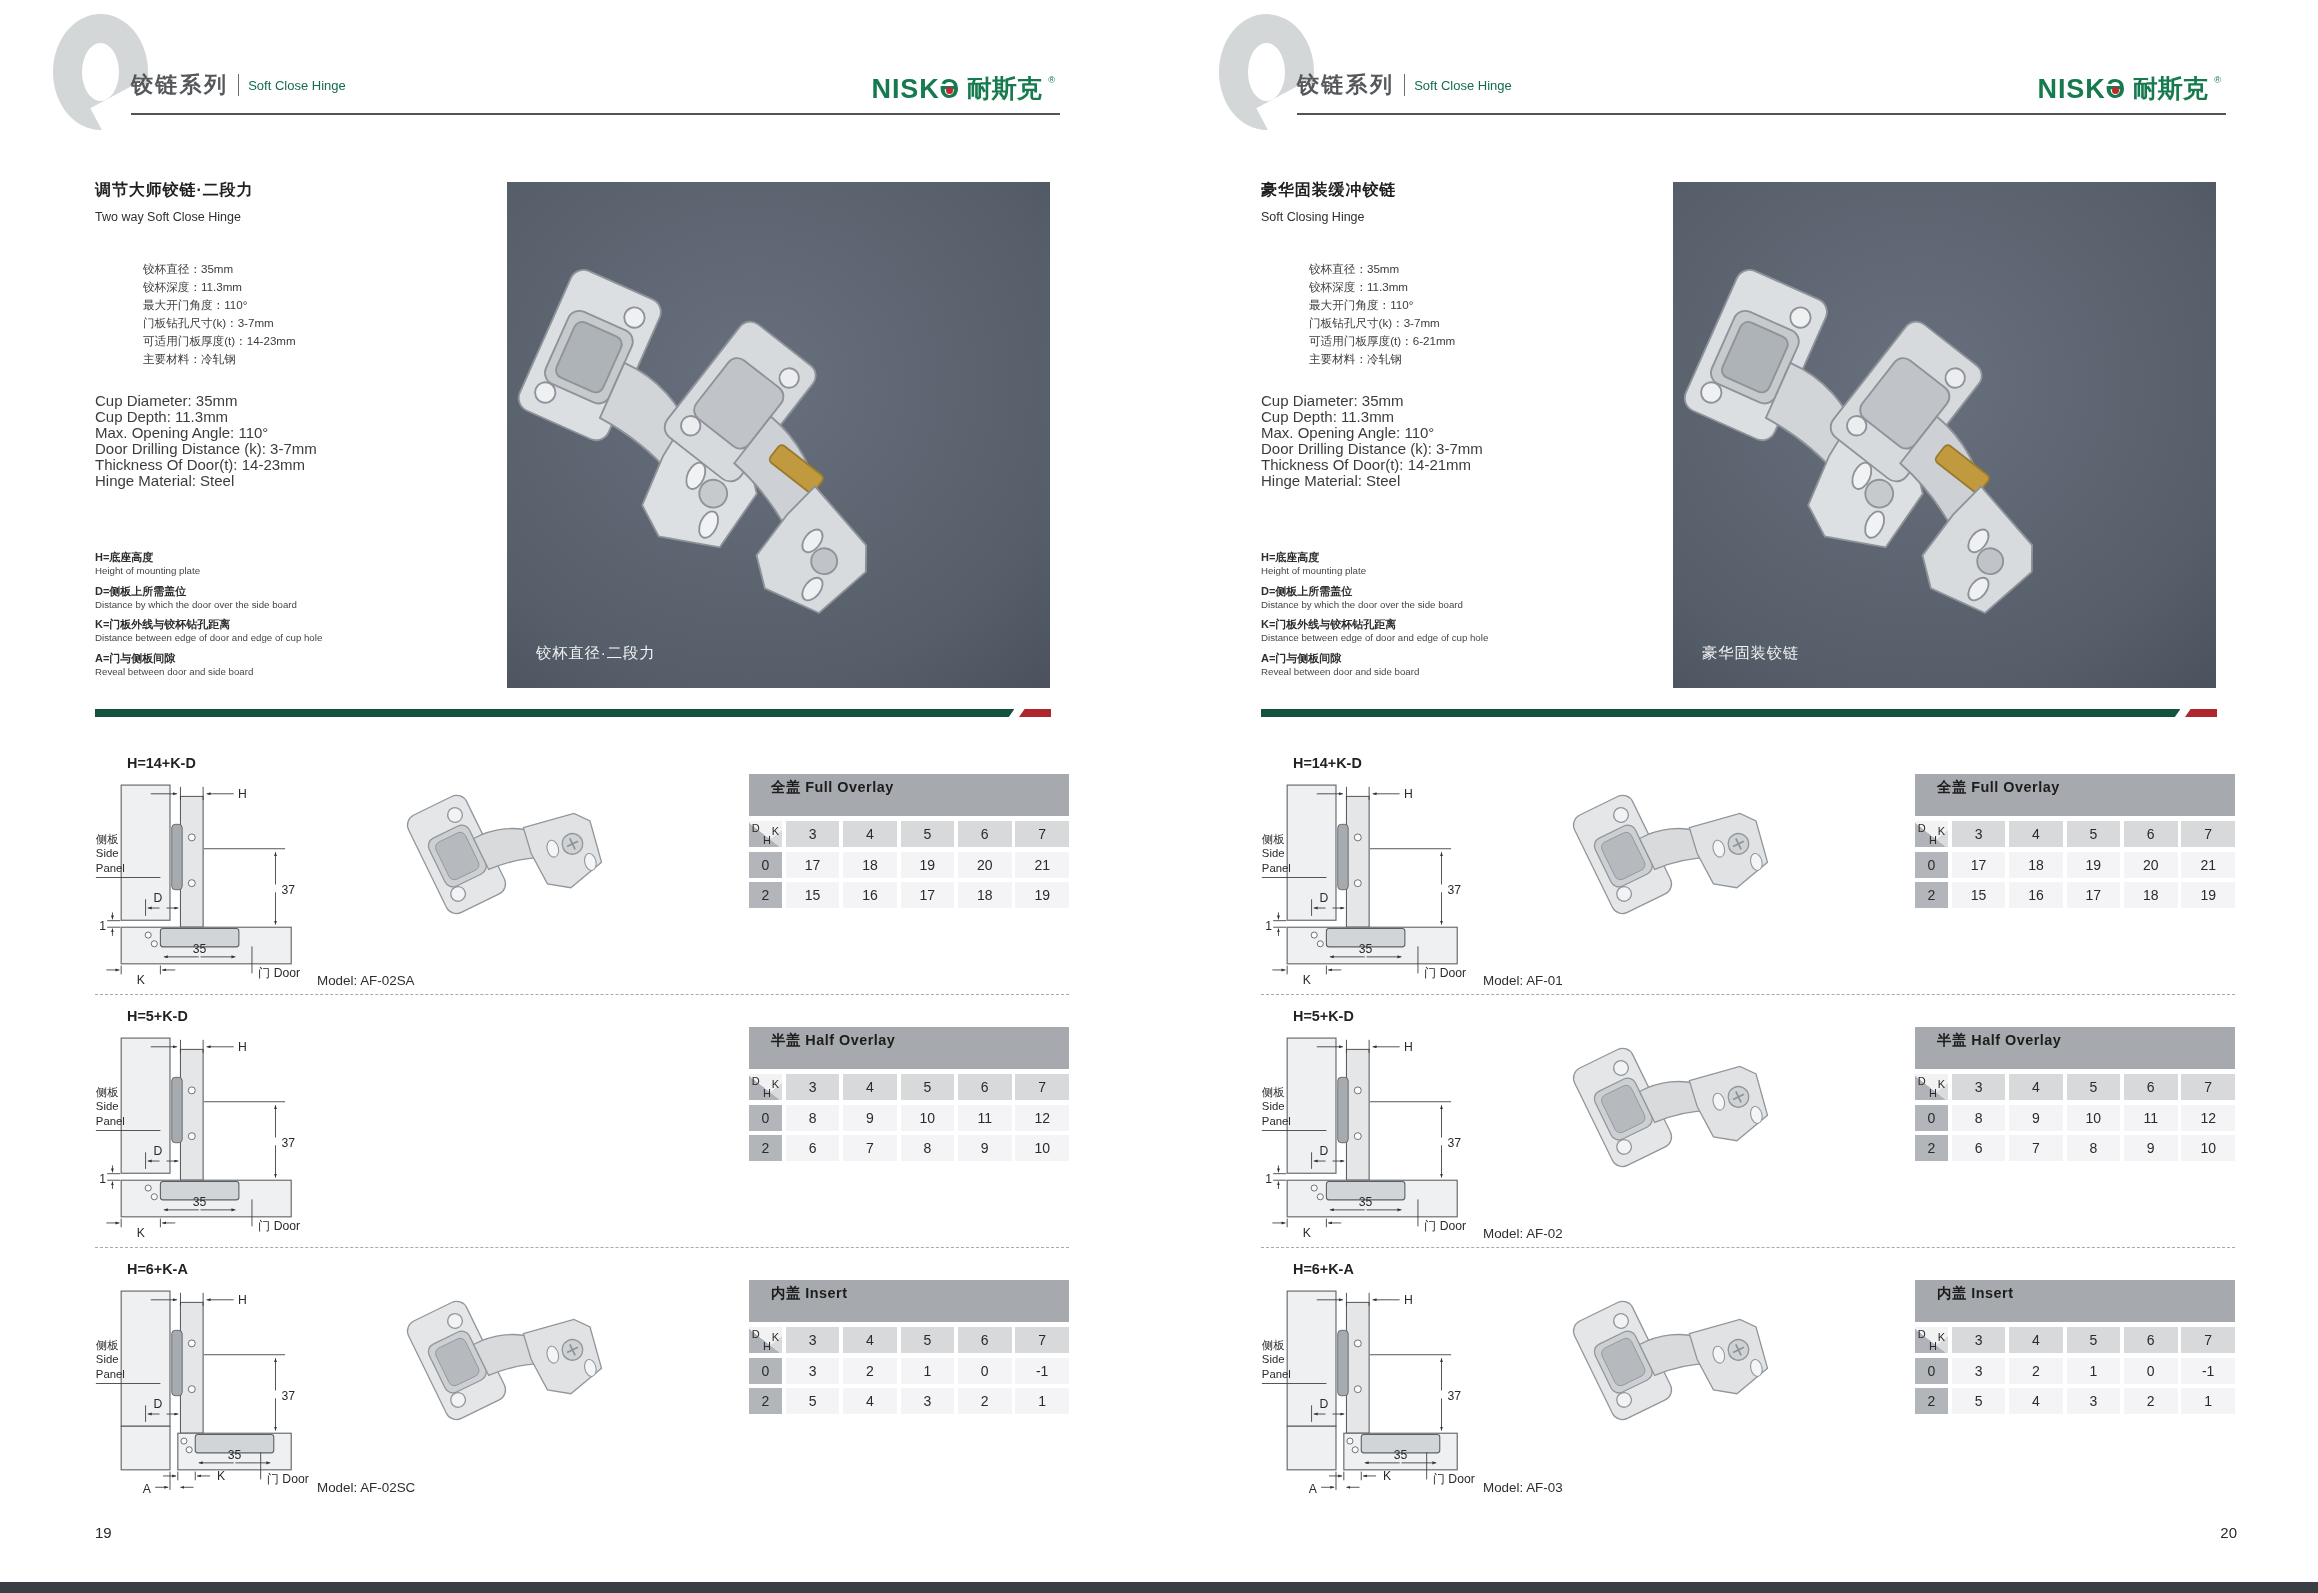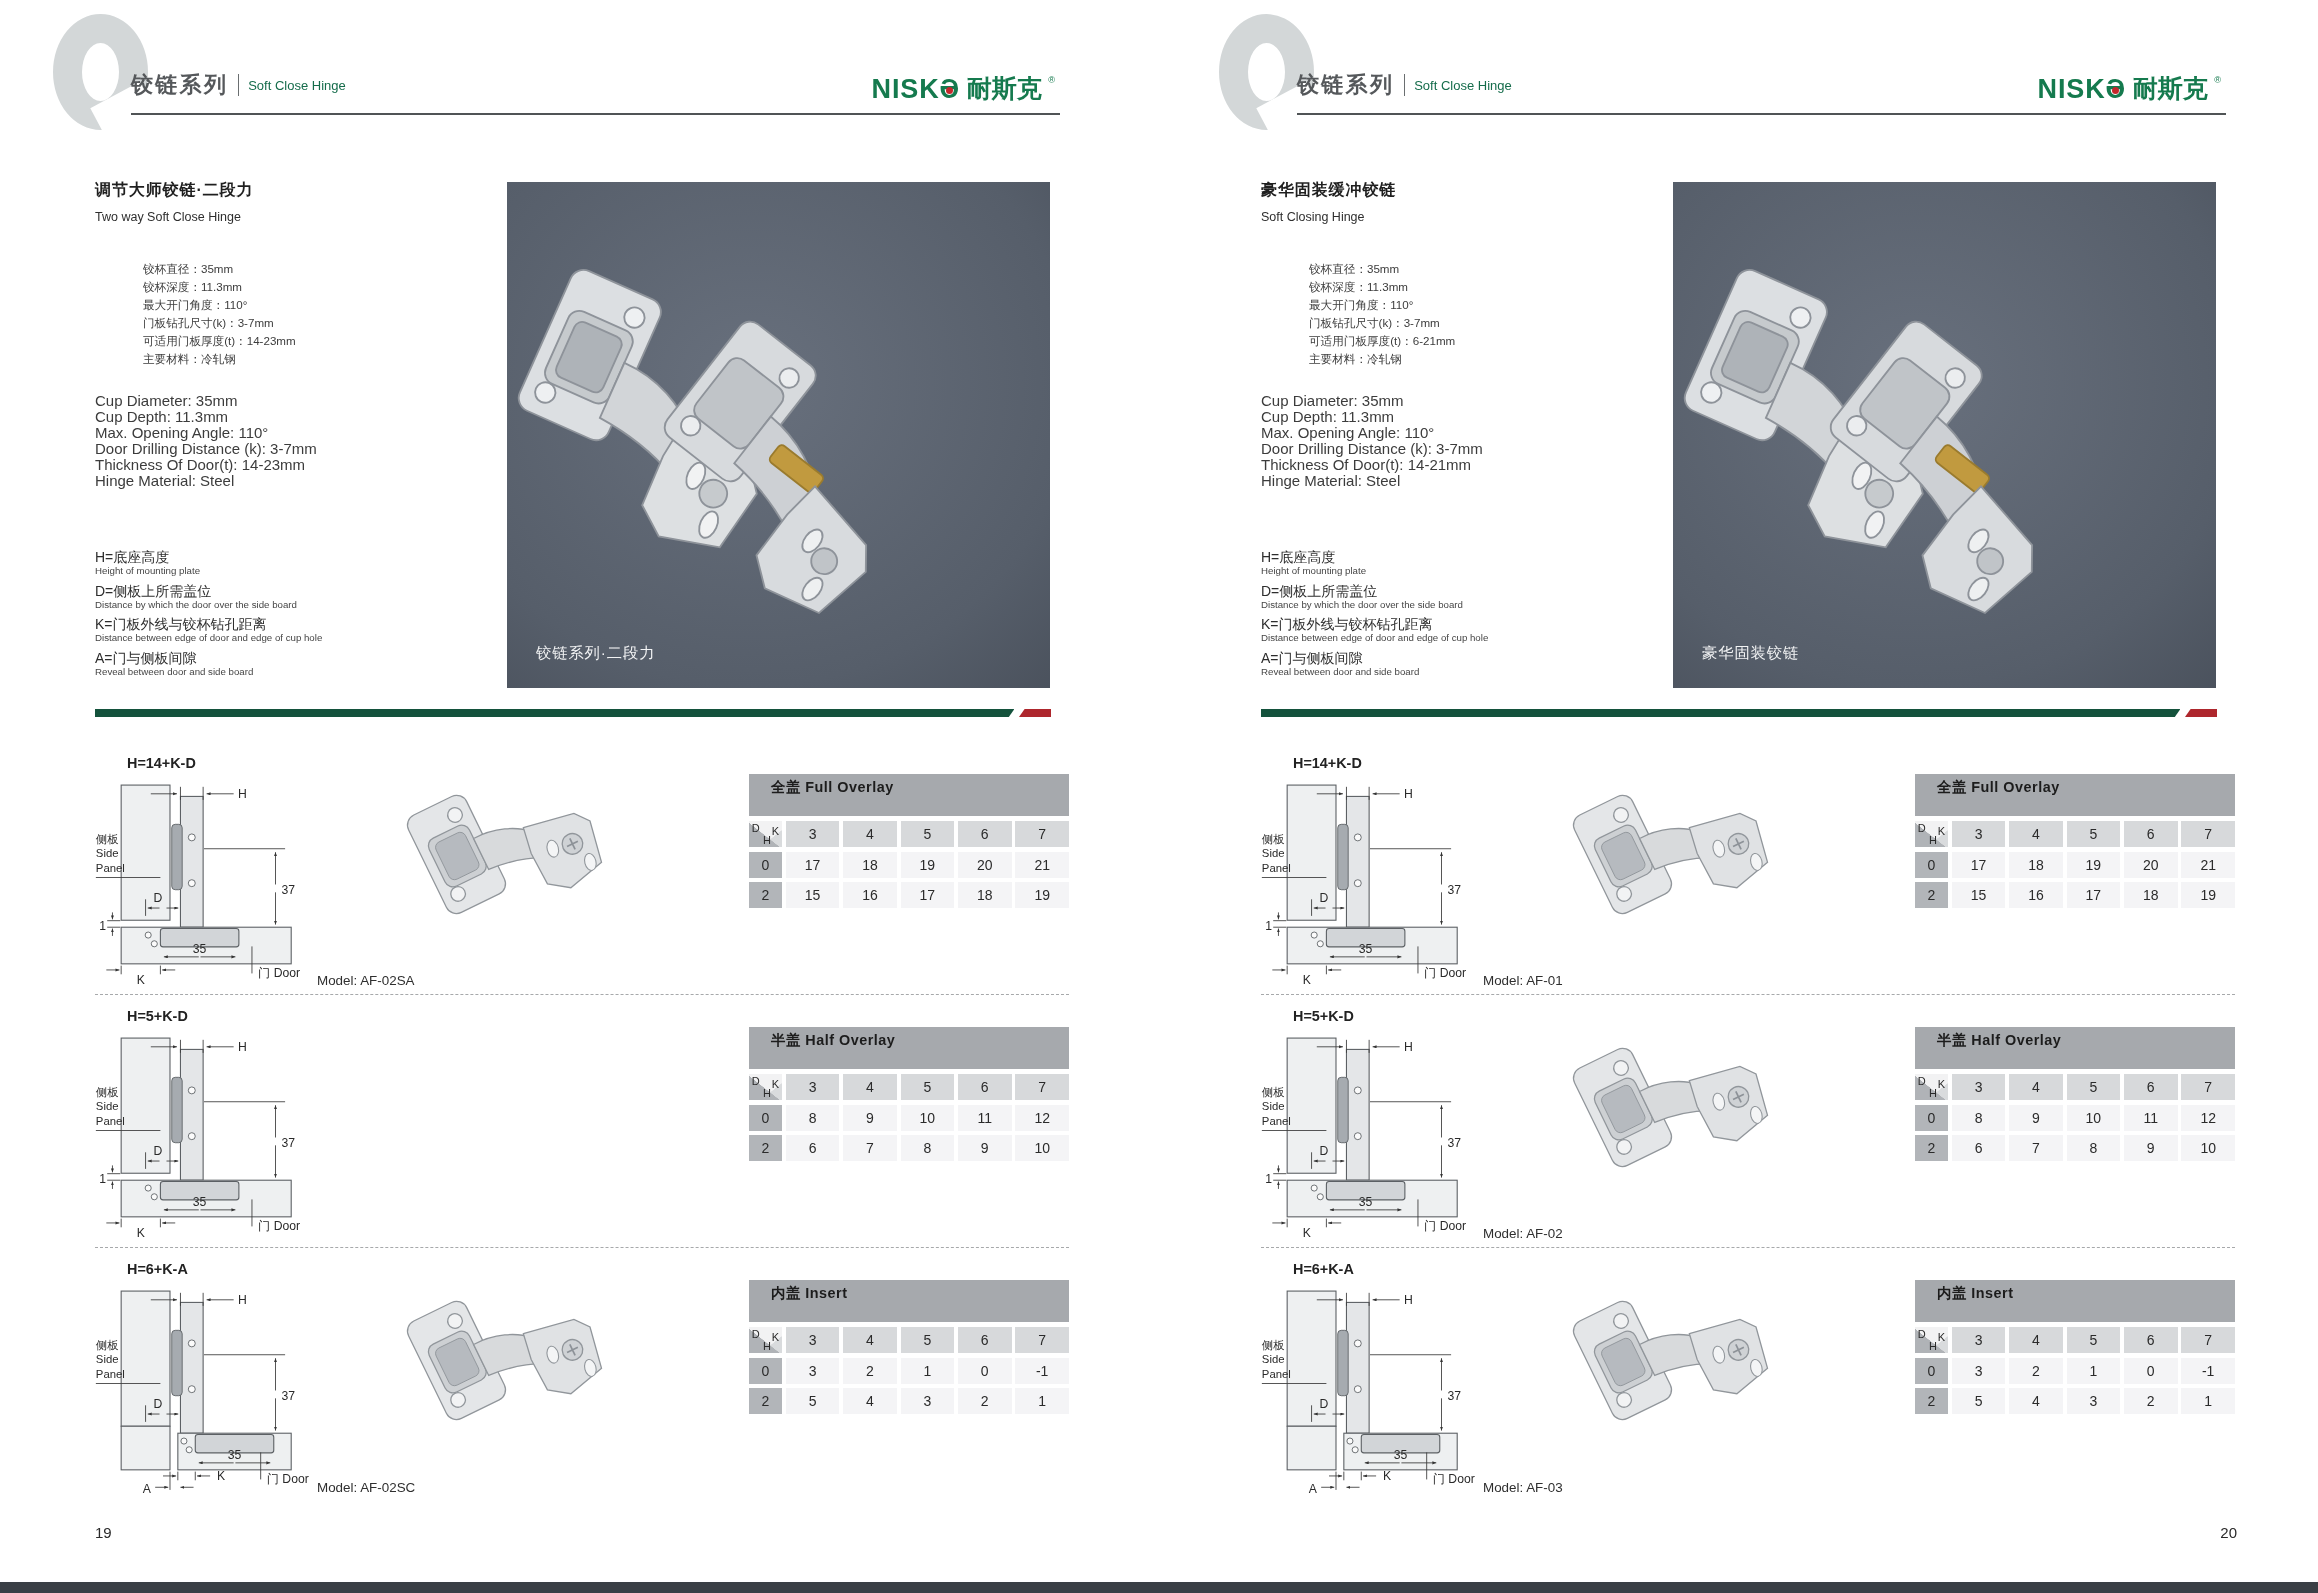--- a/index.html
+++ b/index.html
@@ -28,21 +28,21 @@
   
   .product-title-cn{position:absolute;left:95px;top:180px;font-size:16px;font-weight:bold;color:#1f1f1f;letter-spacing:0.9px;}
   .product-title-en{position:absolute;left:95px;top:210px;font-size:12.5px;color:#2e2e2e;}
   .specs{position:absolute;left:95px;}
   .specs-cn{top:260px;}
   .specs-cn .spec-line{font-size:11.6px;line-height:18px;color:#3c3c3c;margin-left:48px;}
   .specs-en{top:393px;}
   .specs-en .spec-line{font-size:15px;line-height:16px;color:#3c3c3c;}
   .legend{position:absolute;left:95px;top:550px;}
   .legend-item{margin-bottom:6.5px;}
-  .legend-cn{font-size:14px;font-weight:normal;color:#2d2d2d;line-height:14px;}
+  .legend-cn{font-size:11px;font-weight:bold;color:#2d2d2d;line-height:14px;}
   .legend-en{font-size:9.7px;color:#454545;line-height:13px;}
 
   
   .photo{position:absolute;left:507px;top:182px;width:543px;height:506px;margin:0;overflow:hidden;}
   .photo-art{width:100%;height:100%;display:block;}
   .photo-caption{position:absolute;left:29px;bottom:24px;color:#f2f3f4;font-size:15.3px;letter-spacing:0.9px;}
 
   
   .accent-bar{position:absolute;left:95px;top:709px;width:956px;height:8px;display:flex;}
   .accent-green{flex:1;background:#14523c;clip-path:polygon(0 0,100% 0,calc(100% - 5.6px) 100%,0 100%);}
@@ -190,21 +190,21 @@
               <circle cx="48" cy="262" r="21" fill="#ebedef"></circle>
               <rect x="28" y="80" width="144" height="160" rx="24" fill="#c0c4c8"></rect>
               <path d="M172,140 C250,142 320,175 358,218 L358,315 C300,288 232,272 172,268 Z" fill="#cdd0d4"></path>
               <rect x="225" y="172" width="120" height="46" rx="10" fill="#c19a3f" stroke="#9a7b2e"></rect>
               <path d="M340,200 L505,232 L540,278 L515,410 L390,440 L332,395 L330,285 Z" fill="#d8dbde"></path>
               <ellipse cx="408" cy="296" rx="17" ry="28" fill="#eef0f1"></ellipse>
               <ellipse cx="472" cy="378" rx="17" ry="28" fill="#eef0f1"></ellipse>
               <circle cx="455" cy="315" r="28" fill="#c0c4c8"></circle>
             </g>
           </svg>
-          <figcaption class="photo-caption">铰链系列·二段力</figcaption>
+          <figcaption class="photo-caption">铰杯直径·二段力</figcaption>
         </figure>
 
         <div class="accent-bar">
           <div class="accent-green"></div>
           <div class="accent-red"></div>
         </div>
 
         <div class="sections">
 
             <div class="section" data-variant="full">

